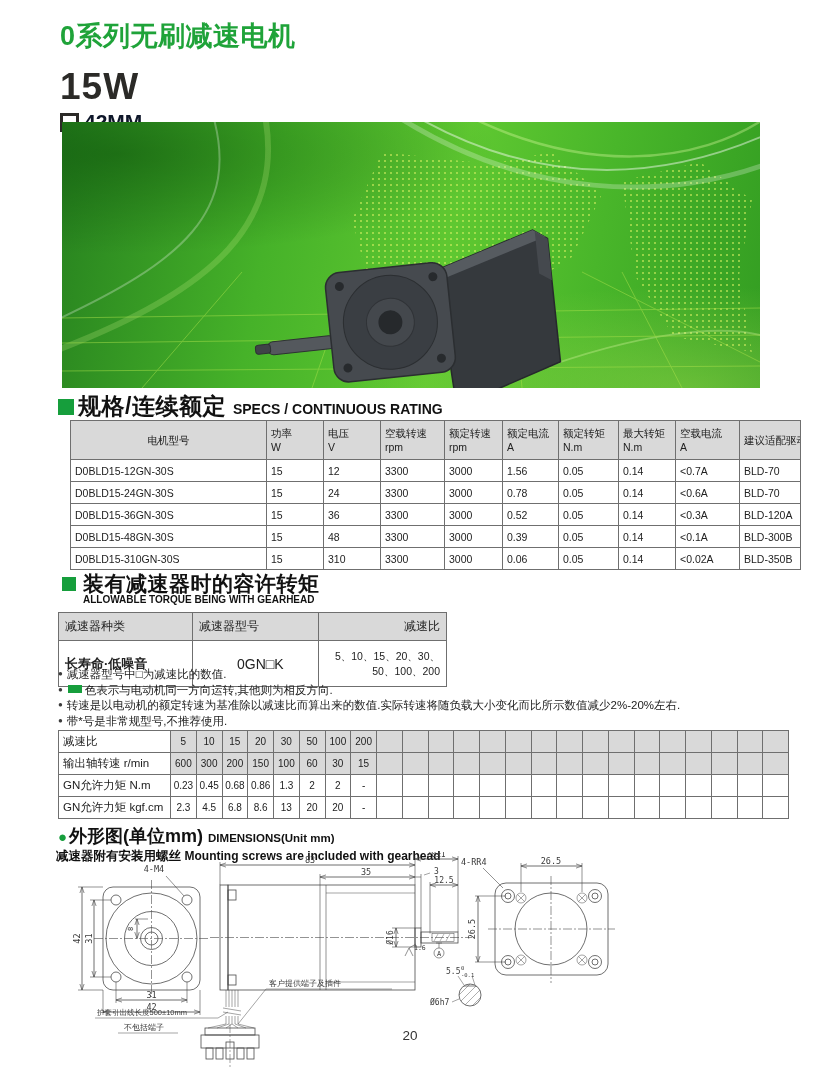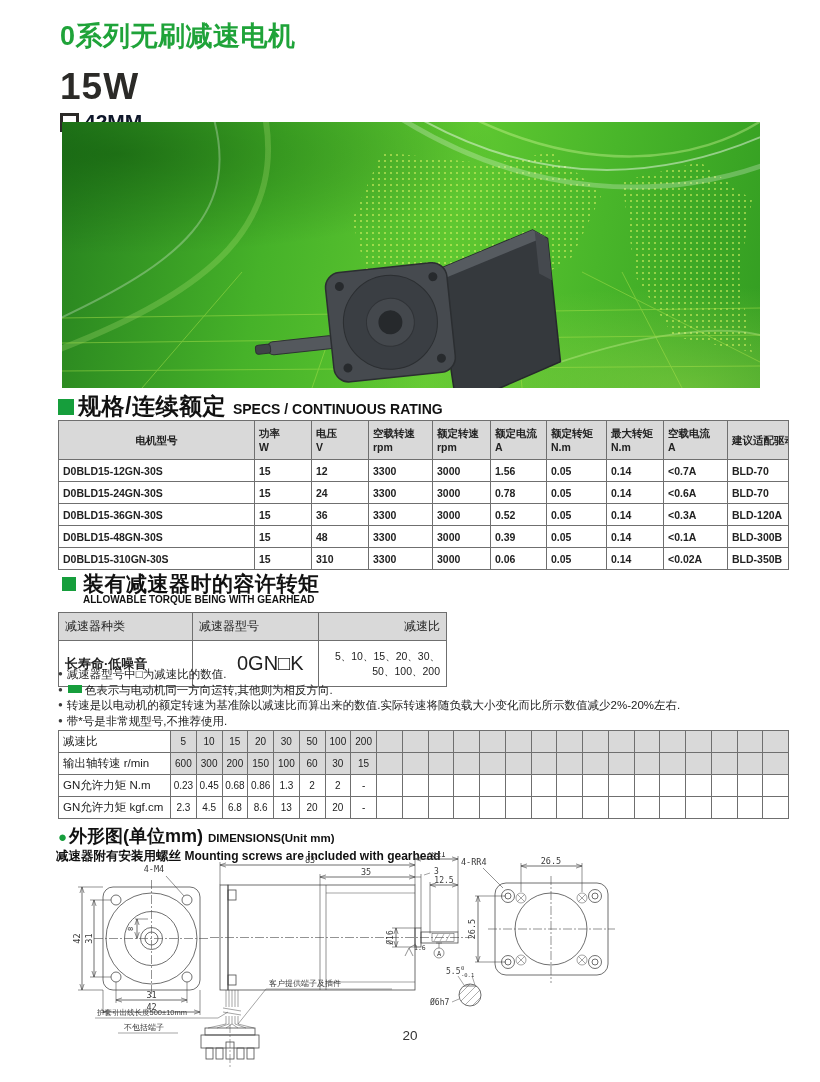--- a/index.html
+++ b/index.html
@@ -46,21 +46,21 @@
   .specs td{font-size:10.5px;padding:1px 4px;height:19px;vertical-align:middle;color:#222;}
   .specs tr.hd td{background:#d9d9d9;height:36px;line-height:1.35;}
   .specs tr.hd td.c0{text-align:center;}
 
   .gh{width:388px;}
   .gh td{font-size:12px;padding:2px 6px;vertical-align:middle;color:#222;}
   .gh tr.hd td{background:#d9d9d9;height:23px;}
   .gh td.right{text-align:right;}
   .gh tr.dr td{height:41px;margin-left:17px;}
   .gh .kind{font-weight:bold;font-size:13px;}
-  .gh .model{font-size:20px;padding-left:44px;}
+  .gh .model{font-size:14px;padding-left:44px;}
   .gh .ratios{font-size:10.5px;line-height:1.4;text-align:right;white-space:normal;}
 
   .rt{width:730px;}
   .rt td{font-size:10px;text-align:center;height:21px;padding:0;color:#222;}
   .rt td.lbl{text-align:left;font-size:11.5px;padding:0 4px;}
   .rt td.g{background:#d9d9d9;}
 
   
   .notes{left:58px;top:666px;width:725px;font-size:11.5px;line-height:15px;color:#1b1b1b;}
   .notes .bullet{font-size:8px;vertical-align:1.5px;margin-right:4px;color:#3c3c3c;}
@@ -131,21 +131,21 @@
     </g>
   </svg>
 </div>
 
 <div class="abs sec-title" style="left:58px;top:391px;">
   <span class="gsq"></span>
   <span class="cn">规格/连续额定</span>
   <span class="en">SPECS / CONTINUOUS RATING</span>
 </div>
 
-<table class="specs abs" style="left:58px;top:420px;font-weight:bold;">
+<table class="specs abs" style="left:70px;top:420px;">
   <colgroup>
       <col style="width:196px">
       <col style="width:57px">
       <col style="width:57px">
       <col style="width:64px">
       <col style="width:58px">
       <col style="width:56px">
       <col style="width:60px">
       <col style="width:57px">
       <col style="width:64px">

